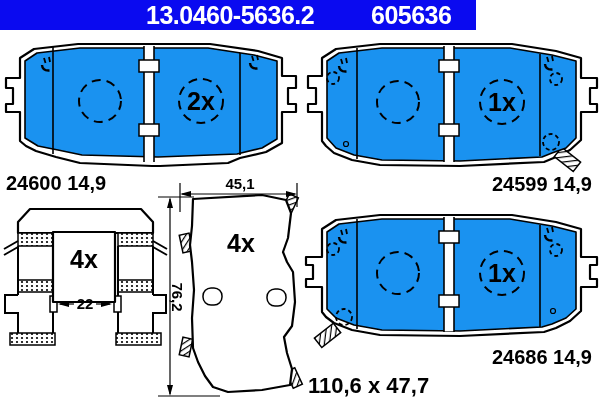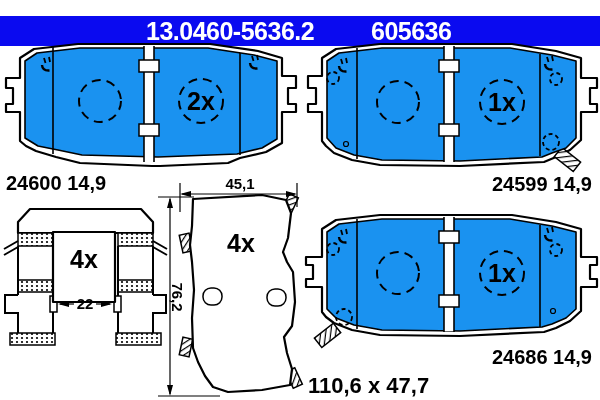--- a/index.html
+++ b/index.html
@@ -1,18 +1,18 @@
 <!DOCTYPE html>
 <html style="--header-blue: #0a0af0; --pad-blue: #1a92f0; --line: #000000; --bg: #ffffff;"><head>
 <meta charset="utf-8">
 <style>
   html,body{margin:0;padding:0;background:#fff;}
   #stage{position:relative;width:600px;height:400px;background:var(--bg,#fff);overflow:hidden;
          font-family:"Liberation Sans",sans-serif;}
-  .header{position:absolute;left:0;top:16px;width:600px;height:30px;background:var(--header-blue,#0a0af0);}
+  .header{position:absolute;left:0;top:0;width:476px;height:30px;background:var(--header-blue,#0a0af0);}
   .header span{position:absolute;top:0;line-height:30px;color:#fff;font-weight:bold;font-size:25px;
                letter-spacing:-0.5px;white-space:nowrap;}
   .hdr-part{left:146px;}
   .hdr-wva{left:371px;text-align:right;}
   svg{position:absolute;left:0;top:0;}
   svg text{font-family:"Liberation Sans",sans-serif;font-weight:bold;fill:#000;}
   .lbl{font-size:20px;}
   .qty{font-size:25px;text-anchor:middle;}
   .dim{font-size:15px;text-anchor:middle;}
   .big{font-size:22px;}

